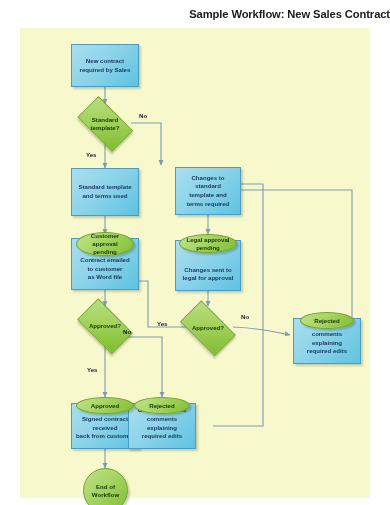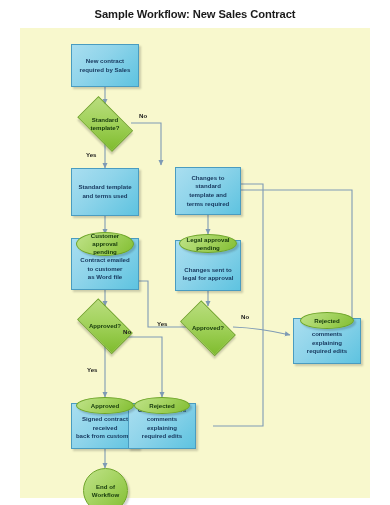--- a/index.html
+++ b/index.html
@@ -13,21 +13,21 @@
     height: 505px;
     font-family: "Liberation Sans", sans-serif;
     overflow: hidden;
     position: relative;
   }
   #page-title {
     position: absolute;
     left: 0;
     top: 8px;
     width: 390px;
-    text-align: center;
+    text-align: right;
     font-size: 11.2px;
     font-weight: bold;
     color: #1a1a1a;
     letter-spacing: -0.1px;
   }
   #canvas {
     position: absolute;
     left: 20px;
     top: 28px;
     width: 350px;

